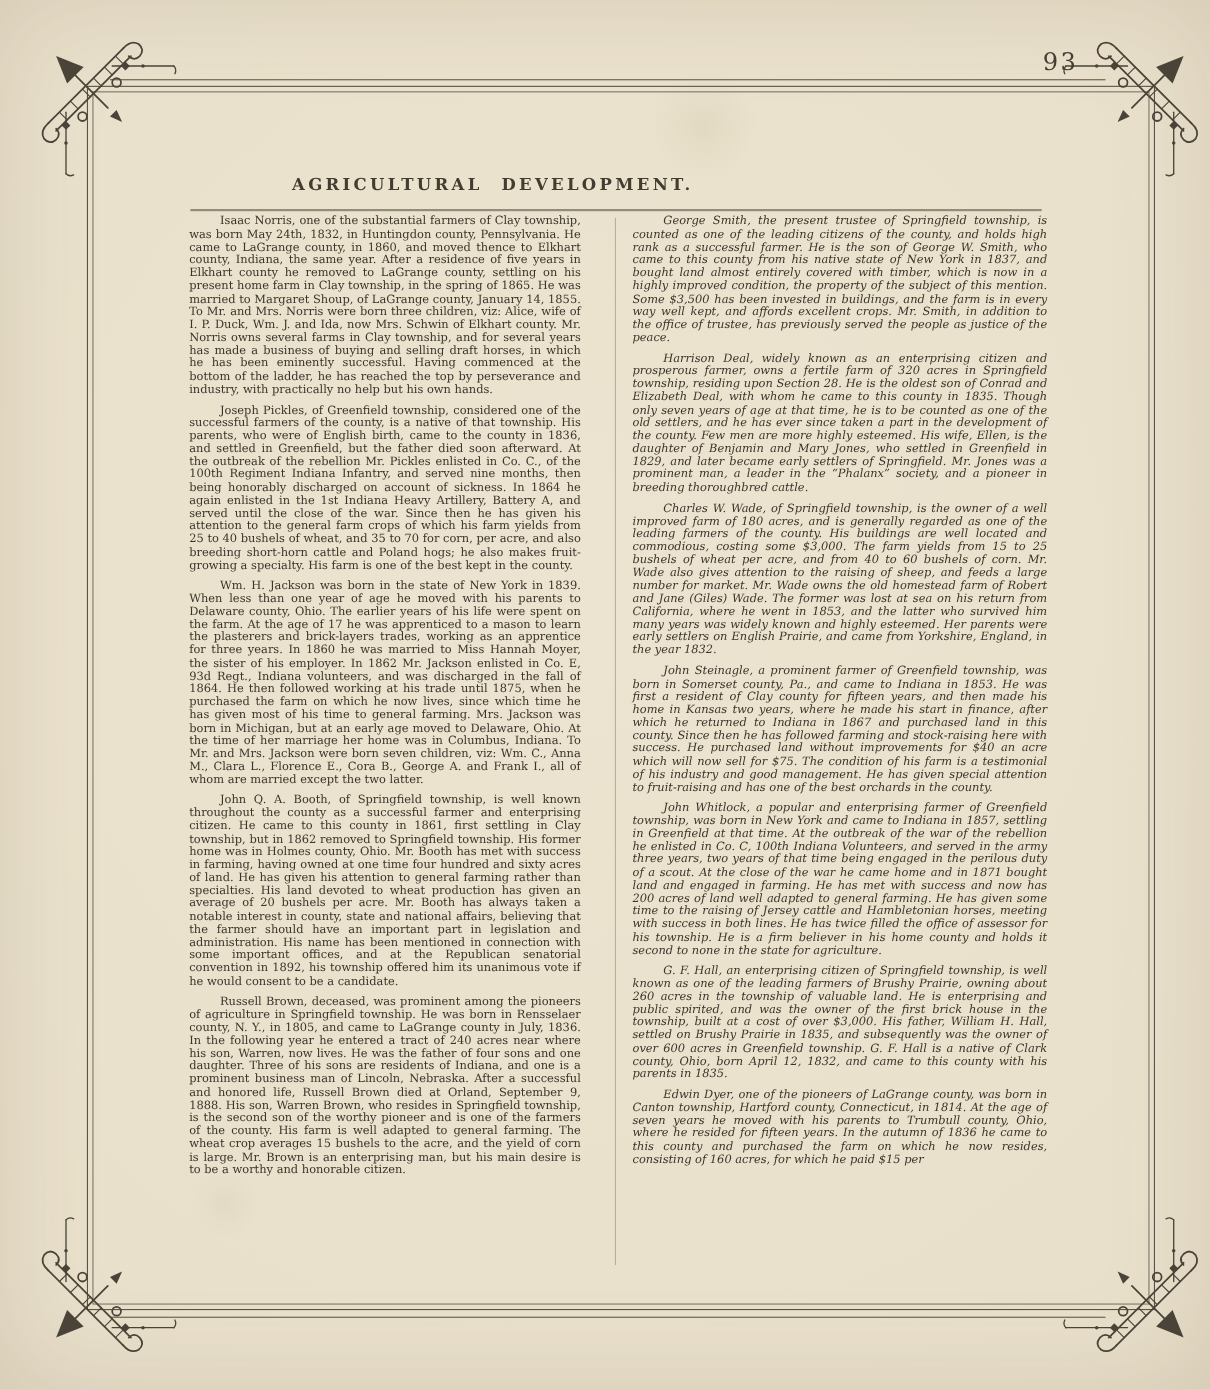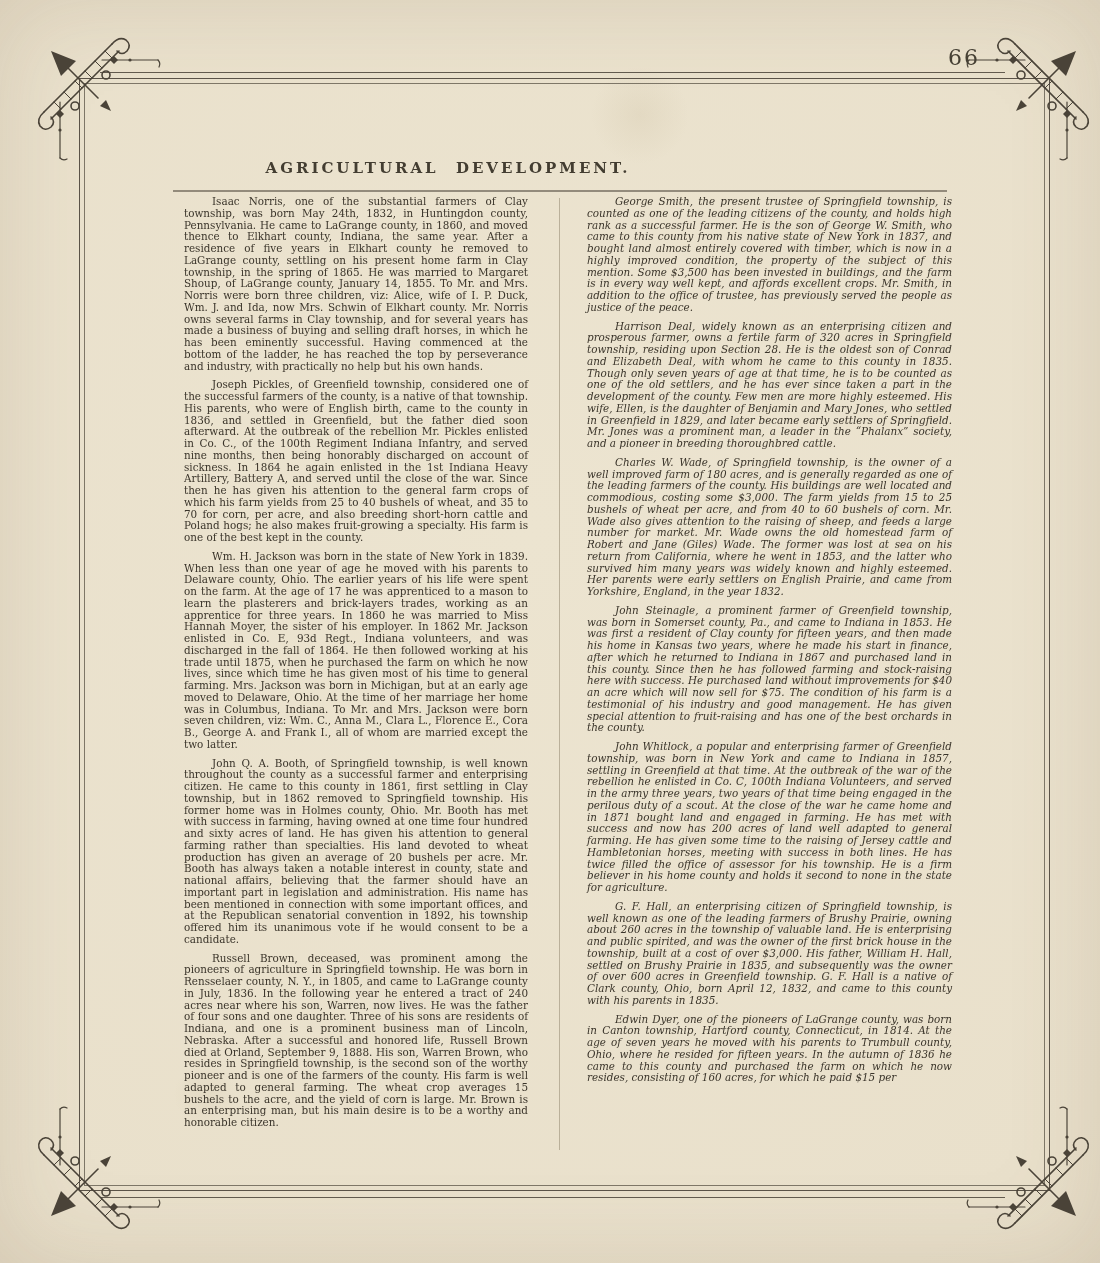--- a/index.html
+++ b/index.html
@@ -43,21 +43,21 @@
   .title-rule{left:173px;top:190px;width:774px;height:2px;opacity:.55;}
   .col-divider{
     position:absolute;left:559px;top:198px;width:1px;height:952px;
     background:#a99f88;opacity:.75;
   }
   
   .col{position:absolute;top:196px;color:#3a342a;}
   .col-left{left:172px;width:356px;}
   .col-right{left:575px;width:377px;font-style:italic;}
   .col p{
-    margin:0 0 7px 12px;
+    margin:0 0 7px 0;
     font-size:10.4px;line-height:11.75px;
     text-align:justify;text-indent:28px;
   }
 </style>
 </head>
 <body>
 
 <svg width="0" height="0" style="position:absolute" aria-hidden="true">
   <defs>
     <symbol id="corner-orn" viewBox="0 0 150 150">
@@ -101,21 +101,21 @@
   <svg class="corner tr">
       <use href="#corner-orn"></use>
     </svg>
   <svg class="corner bl">
       <use href="#corner-orn"></use>
     </svg>
   <svg class="corner br">
       <use href="#corner-orn"></use>
     </svg>
 
-  <div class="pagenum">66</div>
+  <div class="pagenum">93</div>
   <div class="title">AGRICULTURAL DEVELOPMENT.</div>
   <div class="rule title-rule"></div>
   <div class="col-divider"></div>
 
   <div class="col col-left">
     <p>Isaac Norris, one of the substantial farmers of Clay township, was born May 24th, 1832, in Huntingdon county, Pennsylvania. He came to LaGrange county, in 1860, and moved thence to Elkhart county, Indiana, the same year.  After a residence of five years in Elkhart county he removed to LaGrange county, settling on his present home farm in Clay township, in the spring of 1865.  He was married to Margaret Shoup, of LaGrange county, January 14, 1855.  To Mr. and Mrs. Norris were born three children, viz: Alice, wife of I. P. Duck, Wm. J. and Ida, now Mrs. Schwin of Elkhart county.  Mr. Norris owns several farms in Clay township, and for several years has made a business of buying and selling draft horses, in which he has been eminently successful.  Having commenced at the bottom of the ladder, he has reached the top by perseverance and industry, with practically no help but his own hands.</p>
     <p>Joseph Pickles, of Greenfield township, considered one of the successful farmers of the county, is a native of that township.  His parents, who were of English birth, came to the county in 1836, and settled in Greenfield, but the father died soon afterward.  At the outbreak of the rebellion Mr. Pickles enlisted in Co. C., of the 100th Regiment Indiana Infantry, and served nine months, then being honorably discharged on account of sickness.  In 1864 he again enlisted in the 1st Indiana Heavy Artillery, Battery A, and served until the close of the war.  Since then he has given his attention to the general farm crops of which his farm yields from 25 to 40 bushels of wheat, and 35 to 70 for corn, per acre, and also breeding short-horn cattle and Poland hogs; he also makes fruit-growing a specialty.  His farm is one of the best kept in the county.</p>
     <p>Wm. H. Jackson was born in the state of New York in 1839.  When less than one year of age he moved with his parents to Delaware county, Ohio.  The earlier years of his life were spent on the farm.  At the age of 17 he was apprenticed to a mason to learn the plasterers and brick-layers trades, working as an apprentice for three years.  In 1860 he was married to Miss Hannah Moyer, the sister of his employer.  In 1862 Mr. Jackson enlisted in Co. E, 93d Regt., Indiana volunteers, and was discharged in the fall of 1864.  He then followed working at his trade until 1875, when he purchased the farm on which he now lives, since which time he has given most of his time to general farming.  Mrs. Jackson was born in Michigan, but at an early age moved to Delaware, Ohio.  At the time of her marriage her home was in Columbus, Indiana.  To Mr. and Mrs. Jackson were born seven children, viz: Wm. C., Anna M., Clara L., Florence E., Cora B., George A. and Frank I., all of whom are married except the two latter.</p>
     <p>John Q. A. Booth, of Springfield township, is well known throughout the county as a successful farmer and enterprising citizen.  He came to this county in 1861, first settling in Clay township, but in 1862 removed to Springfield township.  His former home was in Holmes county, Ohio.  Mr. Booth has met with success in farming, having owned at one time four hundred and sixty acres of land.  He has given his attention to general farming rather than specialties.  His land devoted to wheat production has given an average of 20 bushels per acre.  Mr. Booth has always taken a notable interest in county, state and national affairs, believing that the farmer should have an important part in legislation and administration.  His name has been mentioned in connection with some important offices, and at the Republican senatorial convention in 1892, his township offered him its unanimous vote if he would consent to be a candidate.</p>
     <p>Russell Brown, deceased, was prominent among the pioneers of agriculture in Springfield township.  He was born in Rensselaer county, N. Y., in 1805, and came to LaGrange county in July, 1836.  In the following year he entered a tract of 240 acres near where his son, Warren, now lives.  He was the father of four sons and one daughter.  Three of his sons are residents of Indiana, and one is a prominent business man of Lincoln, Nebraska.  After a successful and honored life, Russell Brown died at Orland, September 9, 1888.  His son, Warren Brown, who resides in Springfield township, is the second son of the worthy pioneer and is one of the farmers of the county.  His farm is well adapted to general farming.  The wheat crop averages 15 bushels to the acre, and the yield of corn is large.  Mr. Brown is an enterprising man, but his main desire is to be a worthy and honorable citizen.</p>

